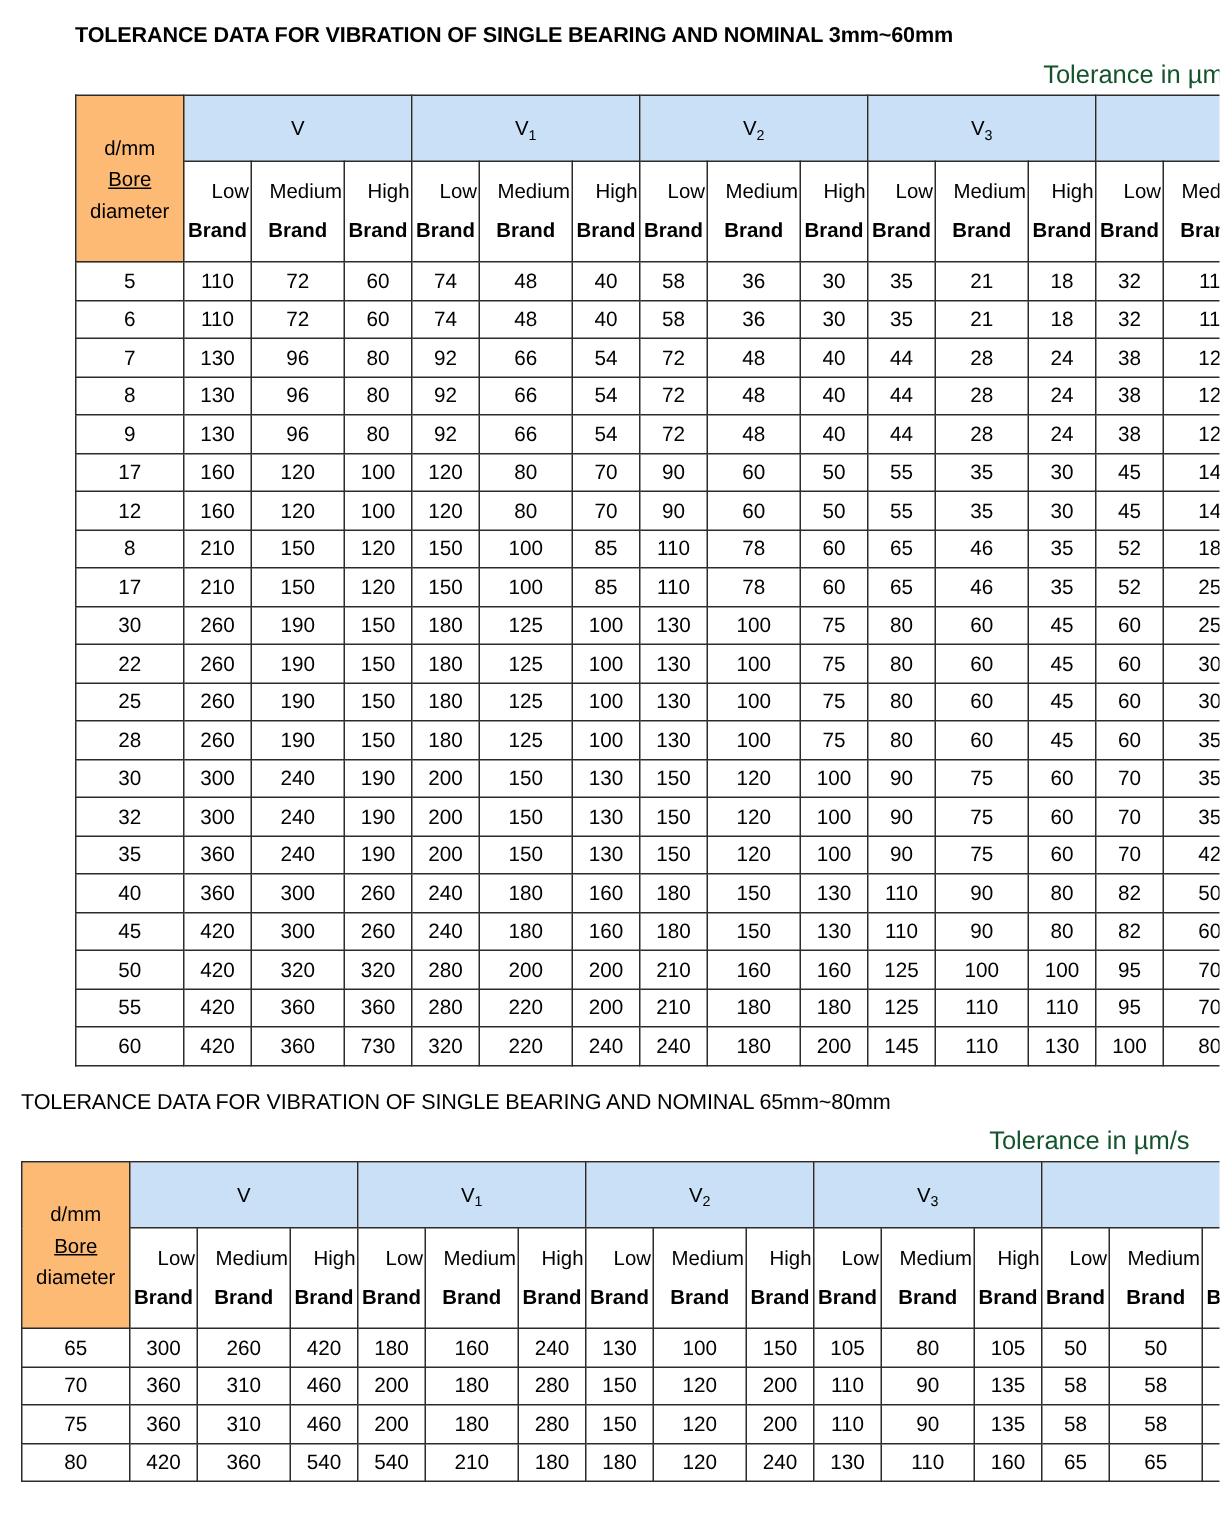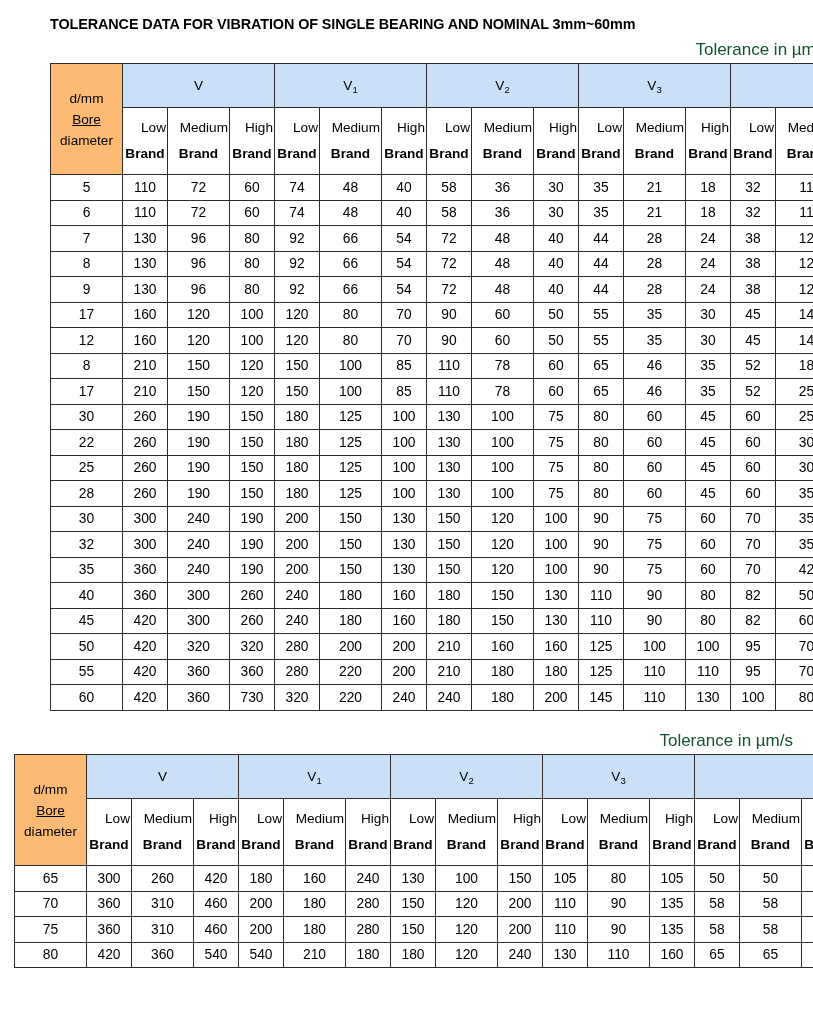--- a/index.html
+++ b/index.html
@@ -595,20 +595,21 @@
             <td>130</td>
             <td>100</td>
             <td>80</td>
             <td>80</td>
           </tr>
         </tbody>
     </table>
   </div>
 
   <div class="section" id="section-2">
+    <div class="table-title regular">TOLERANCE DATA FOR VIBRATION OF SINGLE BEARING AND NOMINAL 65mm~80mm</div>
     <div class="units-line">Tolerance in µm/s</div>
     <table class="tol" id="tbl-2">
       <colgroup>
         <col class="c-bore">
           <col class="c-low">
           <col class="c-med">
           <col class="c-high">
         <col class="c-low">
           <col class="c-med">
           <col class="c-high">

